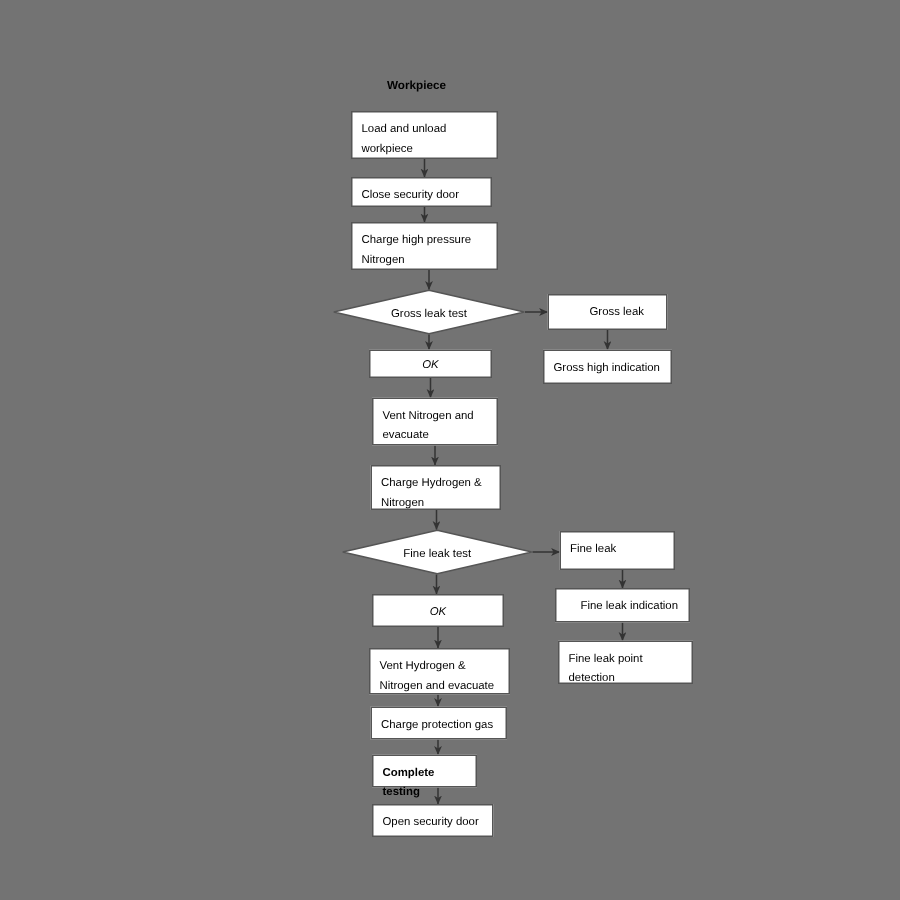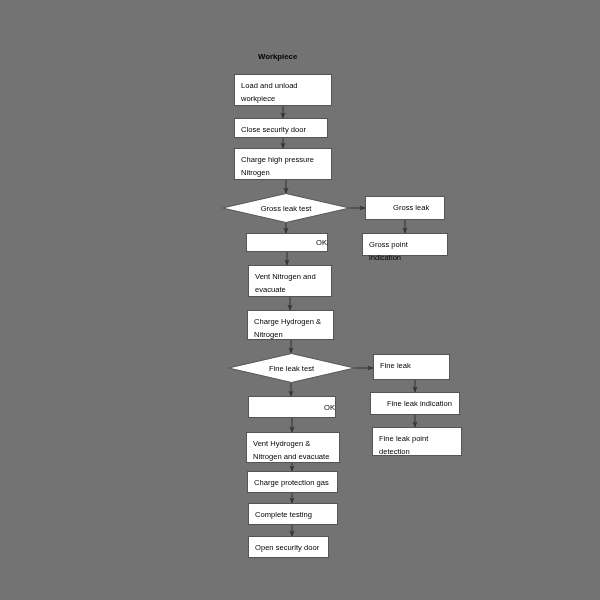--- a/index.html
+++ b/index.html
@@ -35,23 +35,24 @@
     font-size: 7.6px;
     line-height: 13px;
     color: #000000;
     padding: 4px 6px;
     white-space: pre-line;
     z-index: 2;
   }
   .node.center-label {
     display: flex;
     align-items: center;
-    justify-content: flex-end;
+    justify-content: center;
     padding: 0;
     text-align: center;
+    font-style: italic;
   }
   .node.left-label {
     display: block;
   }
   .diamond-wrap {
     position: absolute;
     z-index: 2;
   }
   .diamond-wrap svg {
     position: absolute;
@@ -120,37 +121,37 @@
       <div class="node left-label" style="left: 234px; top: 118px; width: 94px; height: 20px;"><span>Close security door</span></div>
       <div class="node left-label" style="left: 234px; top: 148px; width: 98px; height: 32px;"><span>Charge high pressure
 Nitrogen</span></div>
       <div class="diamond-wrap" style="left: 222px; top: 193px; width: 128px; height: 30px;">
         <svg width="128" height="30" viewBox="0 0 128 30">
           <polygon points="64,0.5 127.5,15 64,29.5 0.5,15" fill="#ffffff" stroke="#555555" stroke-width="1"></polygon>
         </svg>
         <div class="diamond-text">Gross leak test</div>
       </div>
       <div class="node left-label" style="left: 365px; top: 196px; width: 80px; height: 24px; padding-left: 27px;"><span>Gross leak</span></div>
-      <div class="node left-label" style="left: 362px; top: 233px; width: 86px; height: 23px;"><span>Gross point indication</span></div>
+      <div class="node left-label" style="left: 362px; top: 233px; width: 86px; height: 23px;"><span>Gross high indication</span></div>
       <div class="node center-label" style="left: 246px; top: 233px; width: 82px; height: 19px;"><span>OK</span></div>
       <div class="node left-label" style="left: 248px; top: 265px; width: 84px; height: 32px;"><span>Vent Nitrogen and
 evacuate</span></div>
       <div class="node left-label" style="left: 247px; top: 310px; width: 87px; height: 30px;"><span>Charge Hydrogen &amp;
 Nitrogen</span></div>
       <div class="diamond-wrap" style="left: 228px; top: 353px; width: 127px; height: 30px;">
         <svg width="127" height="30" viewBox="0 0 127 30">
           <polygon points="63.5,0.5 126.5,15 63.5,29.5 0.5,15" fill="#ffffff" stroke="#555555" stroke-width="1"></polygon>
         </svg>
         <div class="diamond-text">Fine leak test</div>
       </div>
       <div class="node left-label" style="left: 373px; top: 354px; width: 77px; height: 26px;"><span>Fine leak</span></div>
       <div class="node left-label" style="left: 370px; top: 392px; width: 90px; height: 23px; padding-left: 16px;"><span>Fine leak indication</span></div>
       <div class="node left-label" style="left: 372px; top: 427px; width: 90px; height: 29px;"><span>Fine leak point
 detection</span></div>
       <div class="node center-label" style="left: 248px; top: 396px; width: 88px; height: 22px;"><span>OK</span></div>
       <div class="node left-label" style="left: 246px; top: 432px; width: 94px; height: 31px;"><span>Vent Hydrogen &amp;
 Nitrogen and evacuate</span></div>
       <div class="node left-label" style="left: 247px; top: 471px; width: 91px; height: 22px;"><span>Charge protection gas</span></div>
-      <div class="node left-label" style="left: 248px; top: 503px; width: 90px; height: 22px;"><span>Complete testing</span></div>
+      <div class="node left-label" style="left: 248px; top: 503px; width: 70px; height: 22px; font-weight: bold;"><span>Complete testing</span></div>
       <div class="node left-label" style="left: 248px; top: 536px; width: 81px; height: 22px;"><span>Open security door</span></div>
     </div>
 
 </div>
 
 </body></html>

